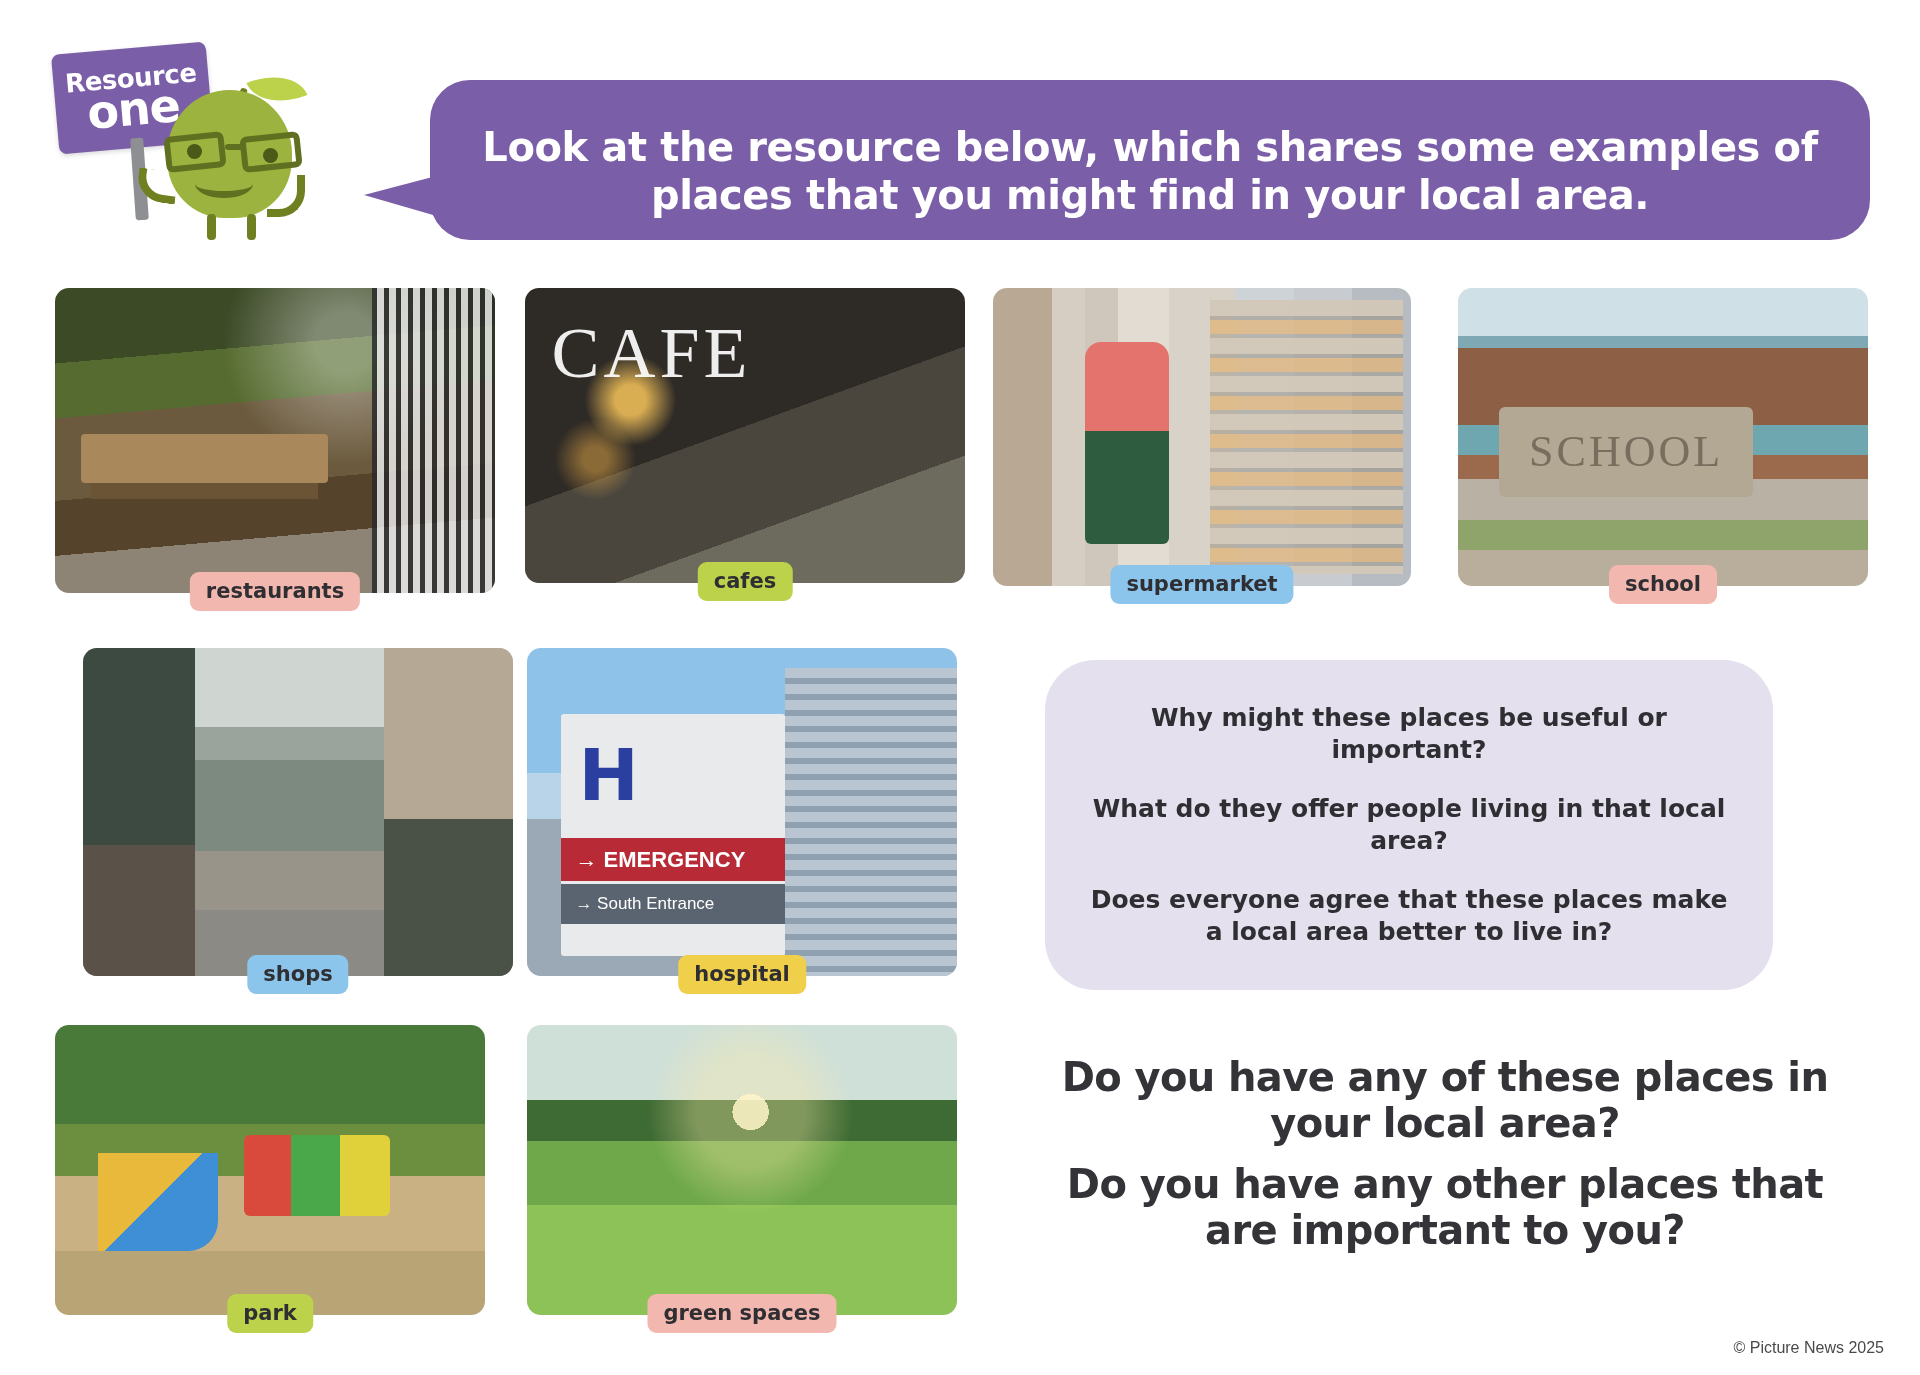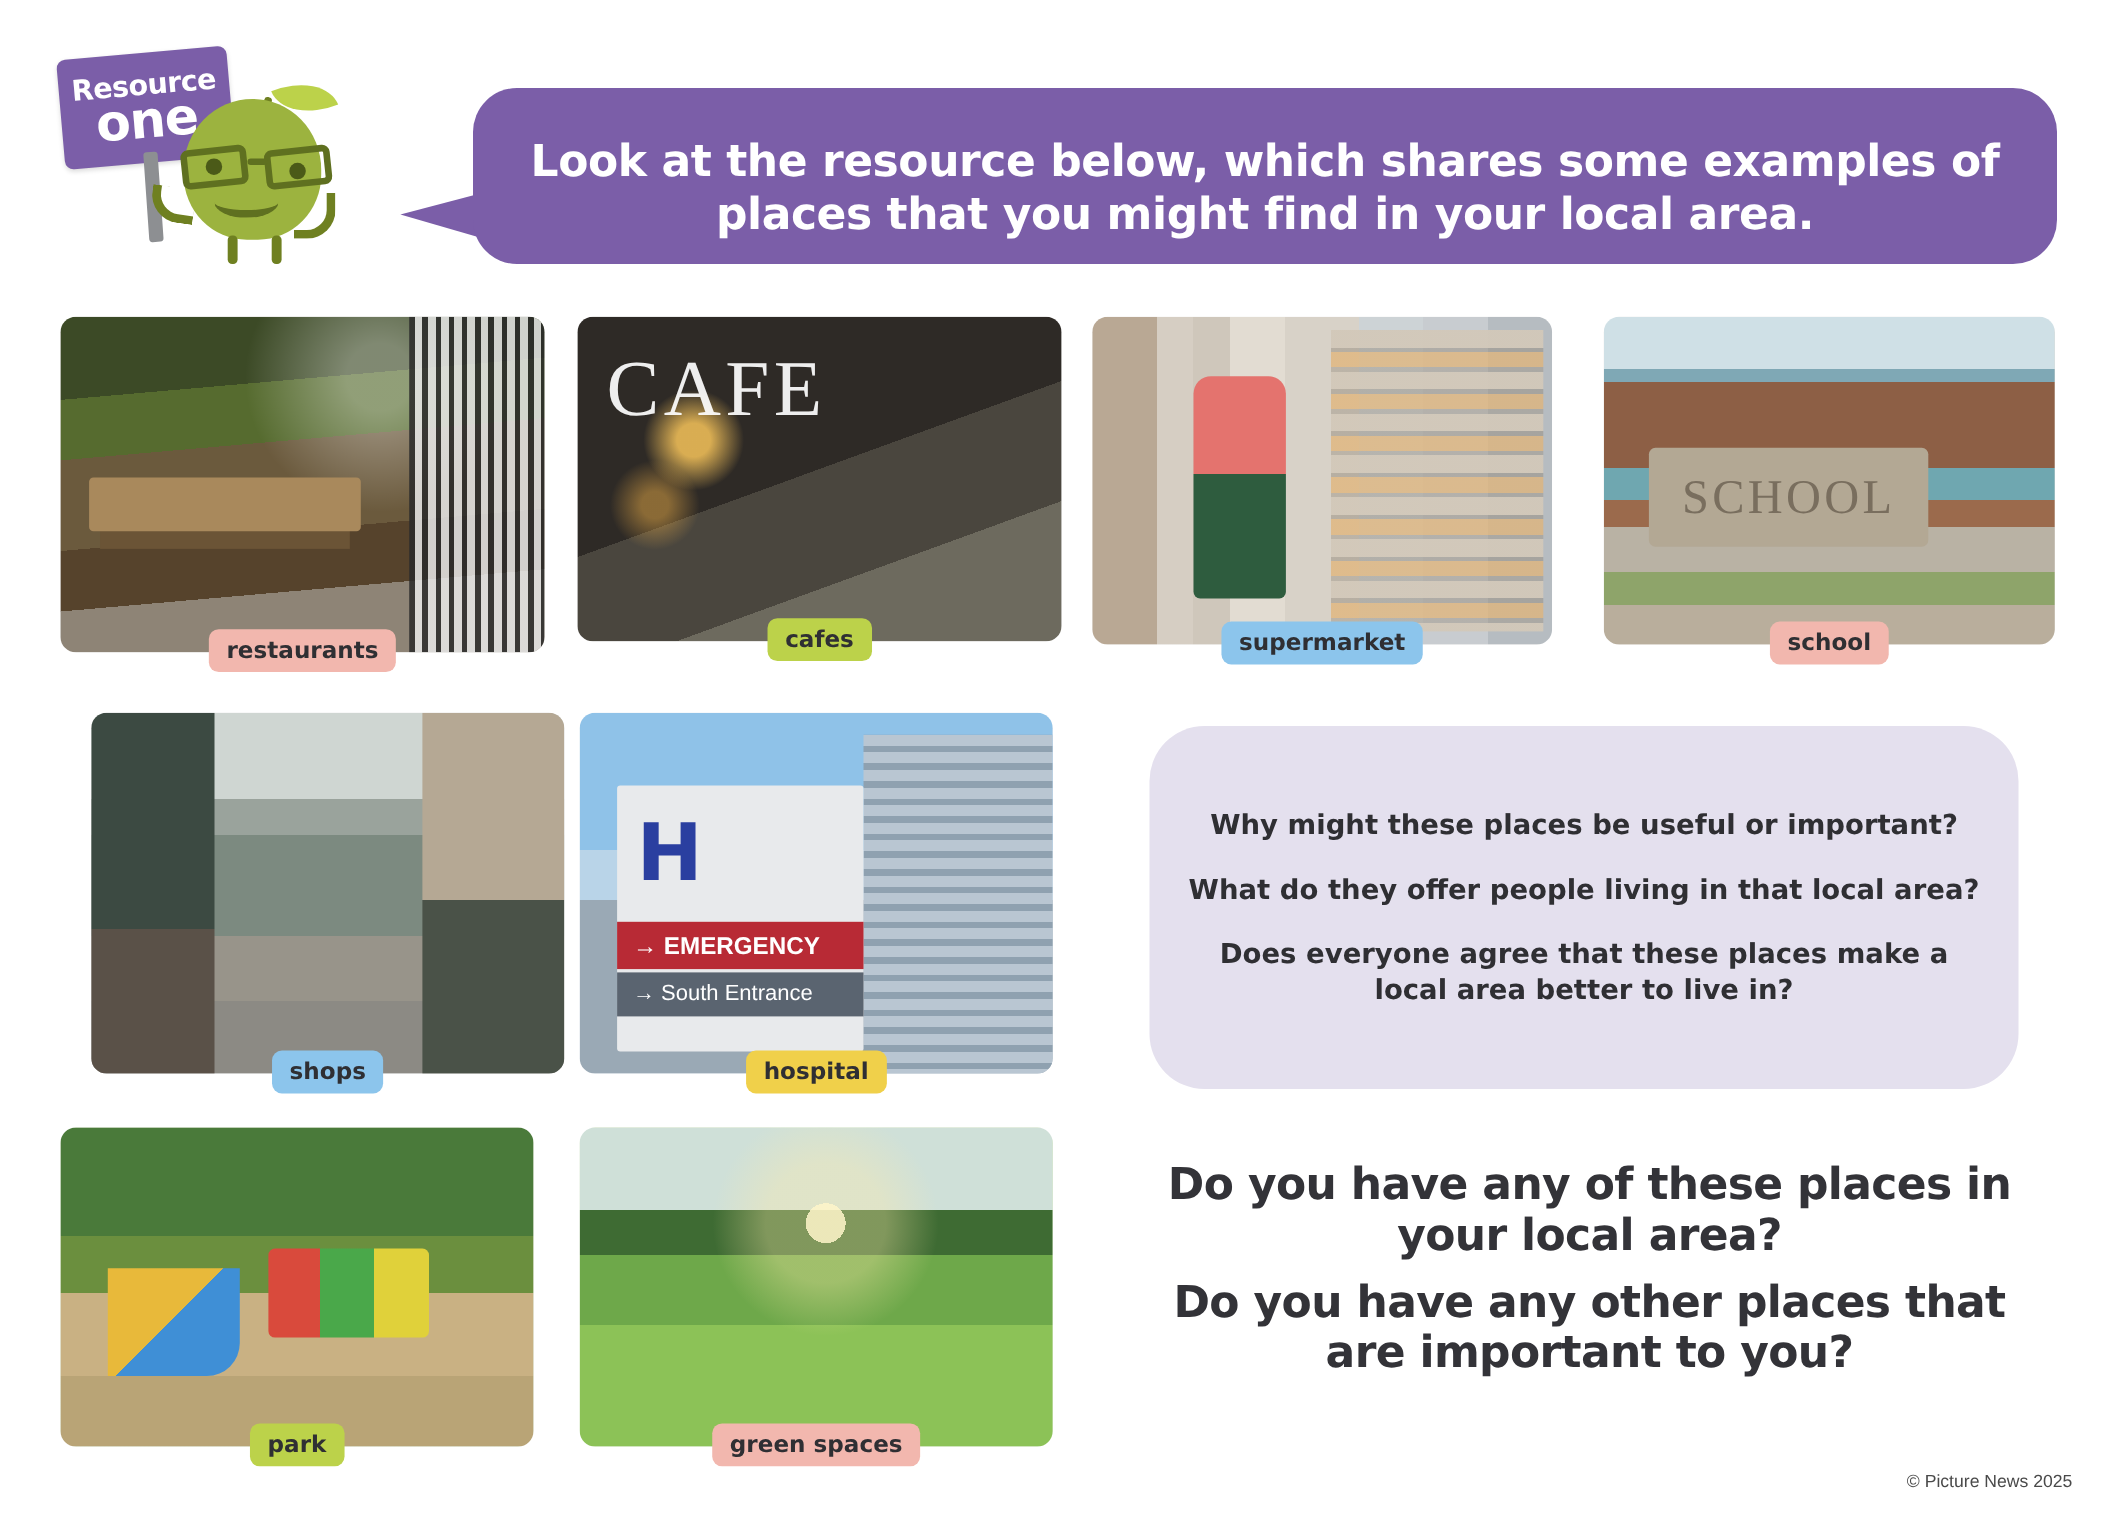--- a/index.html
+++ b/index.html
@@ -213,21 +213,21 @@
     font-size:72px; color:#2a3fa0;
   }
   .ph-hospital .hbar1 {
     position:absolute; left:8%; top:58%; width:52%; height:13%;
     background:#b82a35; color:#fff; font-size:22px; font-weight:700;
     display:flex; align-items:center; padding-left:14px;
     font-family:"Liberation Sans", sans-serif;
   }
   .ph-hospital .hbar2 {
     position:absolute; left:8%; top:72%; width:52%; height:12%;
-    background:#5a6470; color:#fff; font-size:20px;
+    background:#5a6470; color:#fff; font-size:17px;
     display:flex; align-items:center; padding-left:14px;
     font-family:"Liberation Sans", sans-serif;
   }
   .ph-hospital .tower {
     position:absolute; right:0; top:6%; width:40%; height:94%;
     background: repeating-linear-gradient(180deg,#b9c6d2 0 10px,#8fa1b0 10px 16px);
   }
   .ph-park {
     background:
       linear-gradient(180deg, #4a7a3a 0 34%, #6b8f3e 34% 52%, #c9b183 52% 78%, #b9a476 78% 100%),
@@ -246,21 +246,21 @@
   .ph-green {
     background:
       radial-gradient(circle at 52% 30%, rgba(255,245,200,.9) 0 6%, rgba(255,235,170,.35) 6% 18%, transparent 34%),
       linear-gradient(180deg, #cfe0d8 0 26%, #3e6b33 26% 40%, #6ea84a 40% 62%, #8cc257 62% 100%),
       #7cb04e;
   }
 
   
   .qbox {
     position: absolute; left: 1045px; top: 660px;
-    width: 790px; height: 330px;
+    width: 728px; height: 330px;
     background: #e4e0ee; border-radius: 50px 50px 50px 50px;
     display: flex; flex-direction: column;
     align-items: center; justify-content: center; gap: 26px;
     padding: 20px 34px;
   }
   .qbox p {
     font-family: "DejaVu Sans", sans-serif;
     font-weight: 700; font-size: 25px; color: #2f2f33;
     text-align: center; line-height: 1.3;
   }

